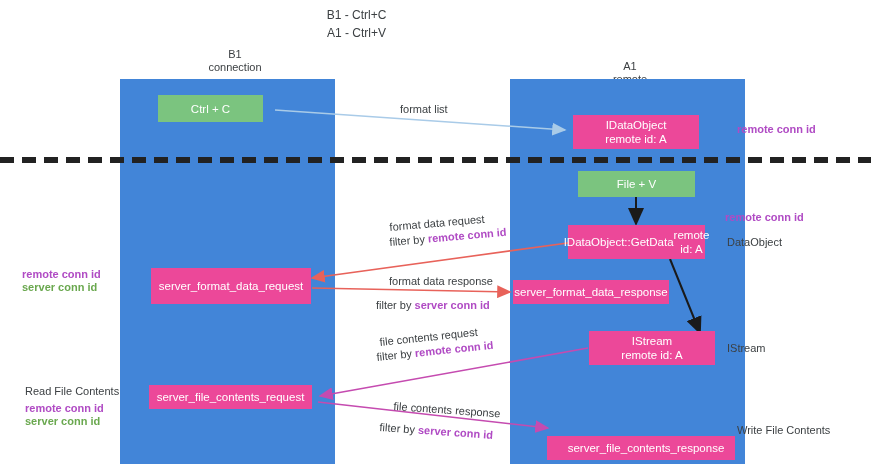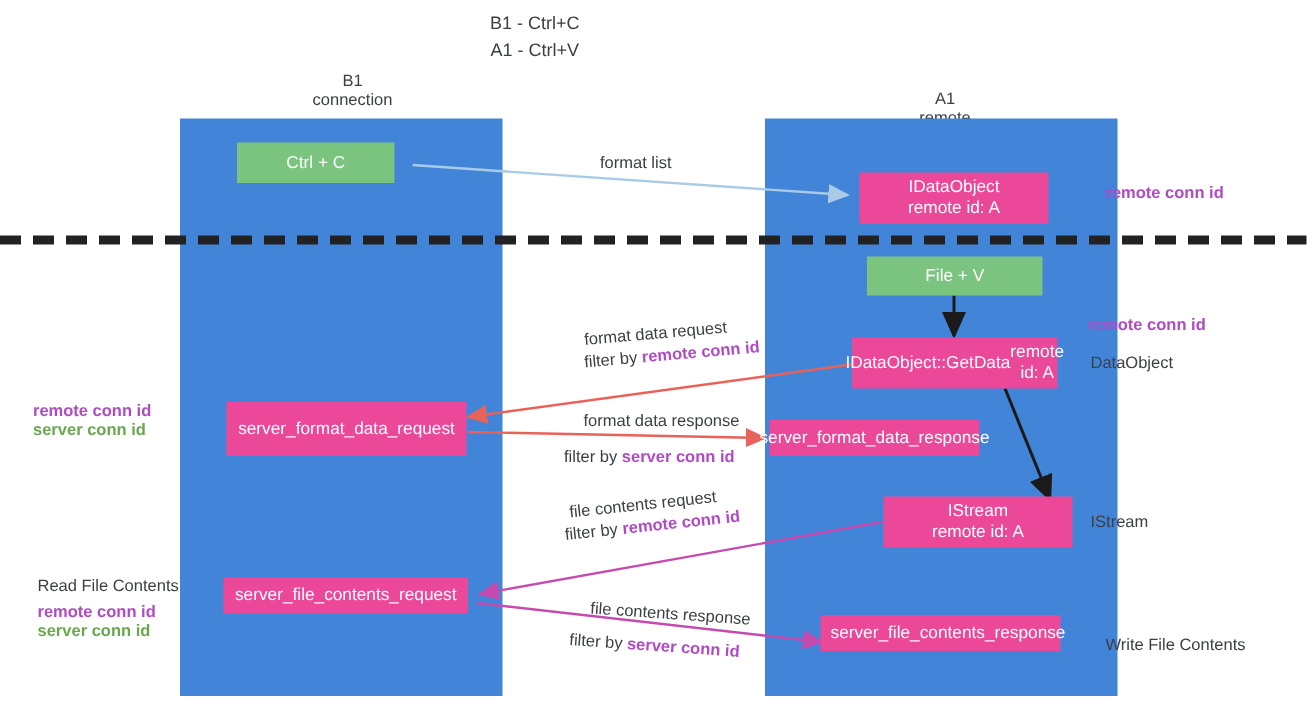--- a/index.html
+++ b/index.html
@@ -113,34 +113,34 @@
 
   <div class="node orange" style="left:568px;top:225px;width:137px;height:34px;flex-direction:row;">
     <span>IDataObject::GetData</span>
     <span class="l2">remote id: A</span>
   </div>
 
   <div class="node orange" style="left:151px;top:268px;width:160px;height:36px;">
     <span>server_format_data_request</span>
   </div>
 
-  <div class="node orange" style="left:513px;top:280px;width:140px;height:24px;">
+  <div class="node orange" style="left:513px;top:280px;width:156px;height:24px;">
     <span>server_format_data_response</span>
   </div>
 
   <div class="node orange" style="left:589px;top:331px;width:126px;height:34px;flex-direction:column;">
     <span>IStream</span>
     <span class="l2">remote id: A</span>
   </div>
 
   <div class="node orange" style="left:149px;top:385px;width:163px;height:24px;">
     <span>server_file_contents_request</span>
   </div>
 
-  <div class="node orange" style="left:547px;top:410px;width:160px;height:24px;padding-left:16px;">
+  <div class="node orange" style="left:547px;top:436px;width:188px;height:24px;padding-left:16px;">
     <span>server_file_contents_response</span>
   </div>
 
   <div class="lbl" style="left:400px;top:103px;">format list</div>
 
   <div class="lbl rot" style="left:389px;top:221px;transform:rotate(-5deg);">format data request</div>
   <div class="lbl rot" style="left:389px;top:236px;transform:rotate(-5deg);">
     <span>filter by</span>
     <span class="pp">remote conn id</span>
   </div>

